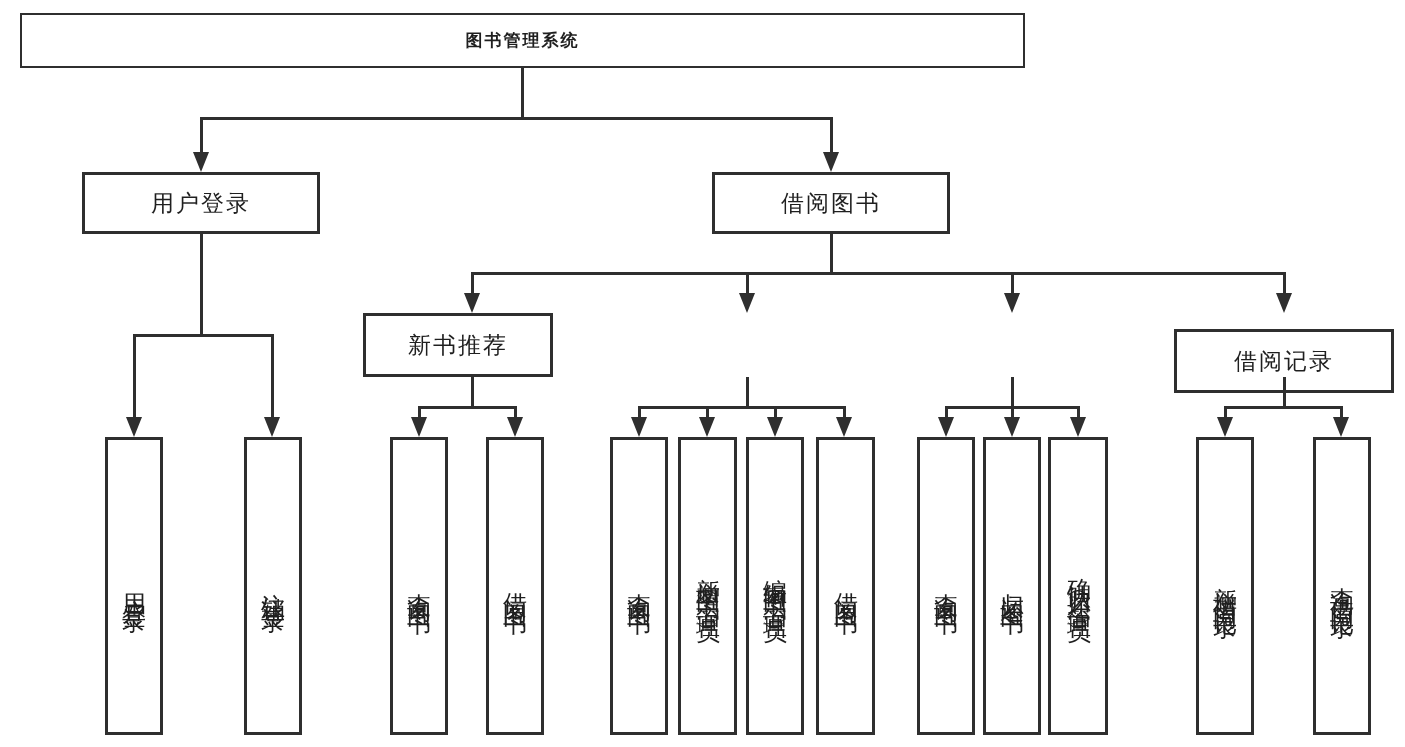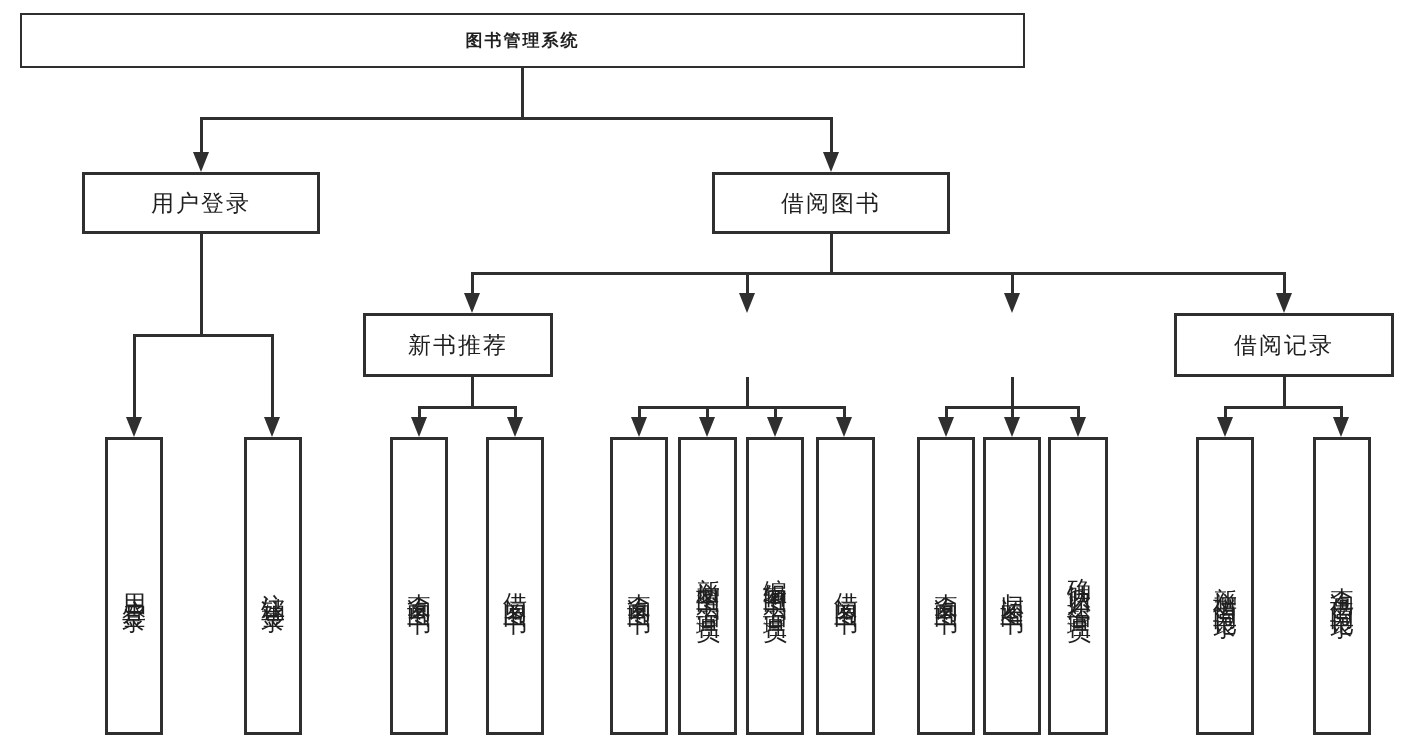--- a/index.html
+++ b/index.html
@@ -105,21 +105,21 @@
   <div class="vline" style="left:471px; top:272px; height:28px;"></div>
   <div class="arrow" style="left:464px; top:293px;"></div>
   <div class="vline" style="left:746px; top:272px; height:28px;"></div>
   <div class="arrow" style="left:739px; top:293px;"></div>
   <div class="vline" style="left:1011px; top:272px; height:28px;"></div>
   <div class="arrow" style="left:1004px; top:293px;"></div>
   <div class="vline" style="left:1283px; top:272px; height:28px;"></div>
   <div class="arrow" style="left:1276px; top:293px;"></div>
 
   <div class="box" style="left:363px; top:313px; width:190px; height:64px;">新书推荐</div>
-  <div class="box" style="left:1174px; top:313px; width:220px; height:64px;">借阅记录</div>
+  <div class="box" style="left:1174px; top:329px; width:220px; height:64px;">借阅记录</div>
 
   <div class="vline" style="left:471px; top:377px; height:31px;"></div>
   <div class="hline" style="left:418px; top:406px; width:99px;"></div>
   <div class="vline" style="left:418px; top:406px; height:14px;"></div>
   <div class="arrow" style="left:411px; top:417px;"></div>
   <div class="vline" style="left:514px; top:406px; height:14px;"></div>
   <div class="arrow" style="left:507px; top:417px;"></div>
   <div class="leaf" style="left:390px; top:437px; width:58px; height:298px;">查询图书</div>
   <div class="leaf" style="left:486px; top:437px; width:58px; height:298px;">借阅图书</div>
 

